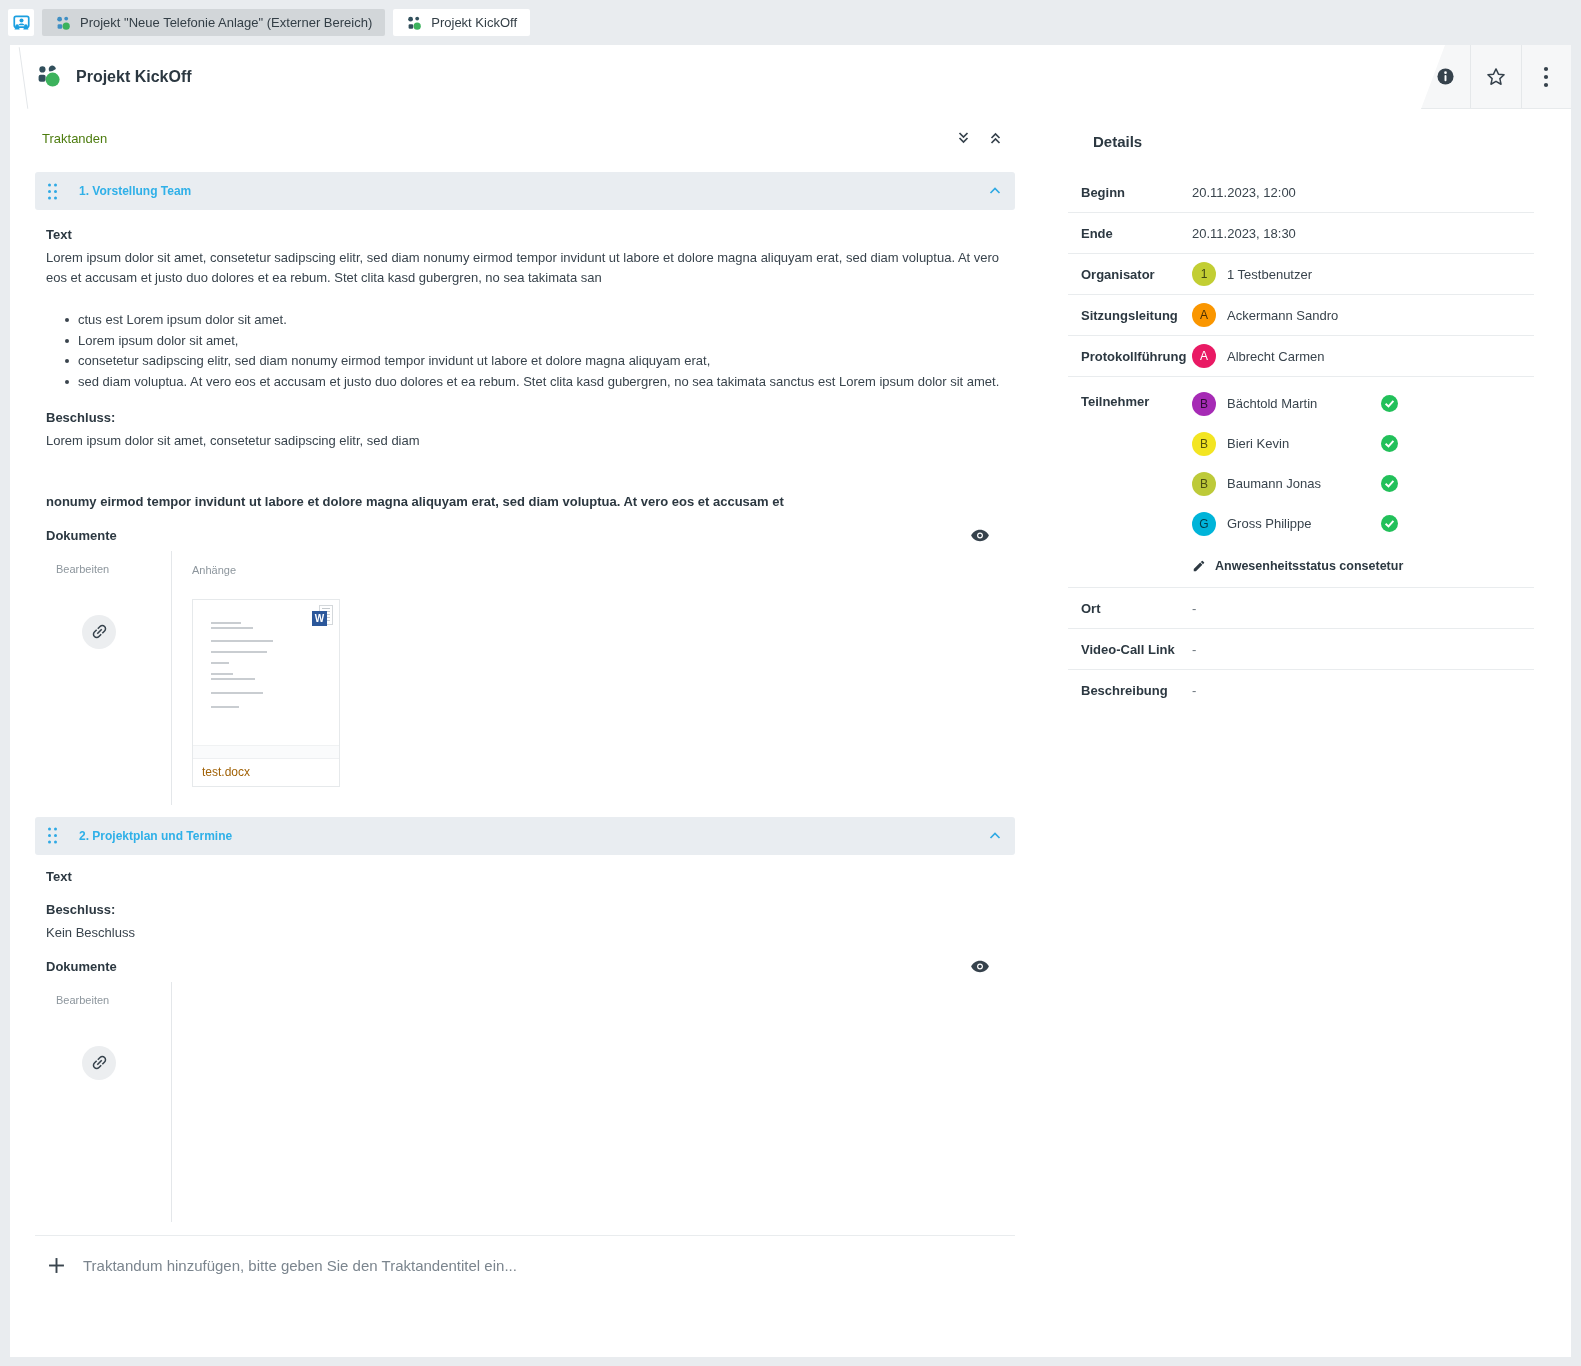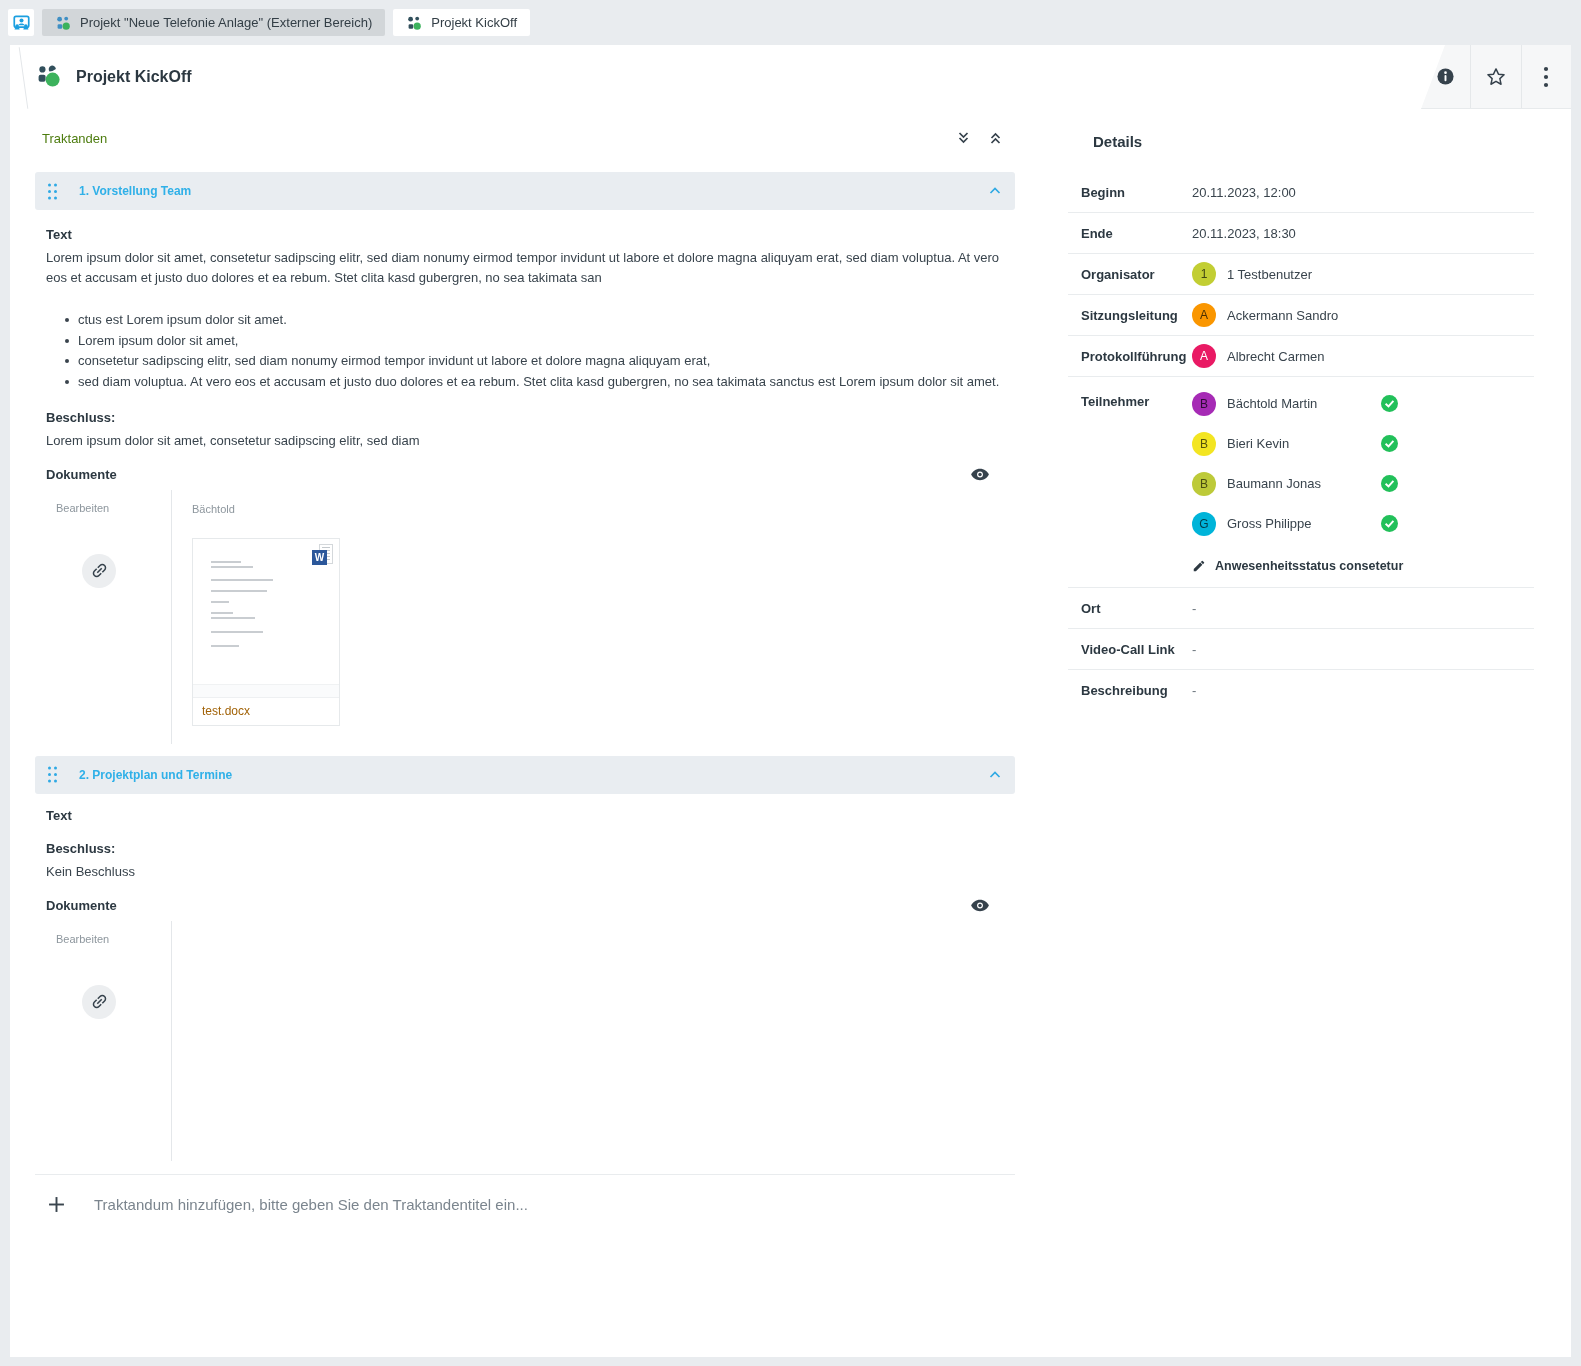--- a/index.html
+++ b/index.html
@@ -66,21 +66,21 @@
   .fake-line { position:absolute; left:18px; height:2px; background:#c9cdd1; }
   .word-icon { position:absolute; top:5px; right:6px; width:21px; height:23px; }
   .word-page { position:absolute; right:0; top:0; width:14px; height:20px; background:#fff; border:1px solid #d4d8db; }
   .word-page i { display:block; height:1px; background:#c4c9cd; margin:2px 2px 0 2px; }
   .word-sq { position:absolute; left:0; bottom:2px; width:15px; height:15px; background:#2b579a; color:#fff; font-size:10px; font-weight:bold; display:flex; align-items:center; justify-content:center; }
   .att-strip { height:13px; background:#fafbfc; border-bottom:1px solid #eef0f2; }
   .att-name { padding:6px 9px 7px 9px; font-size:12px; color:#a16207; }
 
   .empty-docs .docs-divider { min-height:240px; }
 
-  .add-row { border-top:1px solid #e9ecee; margin-top:13px; padding:21px 0 22px 13px; display:flex; align-items:center; gap:29px; }
+  .add-row { border-top:1px solid #e9ecee; margin-top:13px; padding:21px 0 22px 13px; display:flex; align-items:center; gap:18px; }
   .add-input { border:none; outline:none; font-size:15px; font-family:"Liberation Sans", sans-serif; color:#39444d; width:640px; background:transparent; }
   .add-input::placeholder { color:#7b858e; opacity:1; }
 
   
   .right-col { position:absolute; left:1058px; top:88px; width:466px; }
   .details-title { font-size:15px; font-weight:bold; color:#2c3841; margin:0 0 22px 25px; }
   .detail-row { display:flex; align-items:center; min-height:41px; border-bottom:1px solid #e9ecee; padding-left:13px; }
   .detail-row.no-border { border-bottom:none; }
   .detail-label { width:110px; flex-shrink:0; font-size:13px; font-weight:bold; color:#2c3841; }
   .detail-value { font-size:13px; color:#39444d; display:flex; align-items:center; gap:11px; padding-left:1px; }
@@ -210,20 +210,21 @@
 
         <ul class="bullets">
           <li>ctus est Lorem ipsum dolor sit amet.</li>
           <li>Lorem ipsum dolor sit amet,</li>
           <li>consetetur sadipscing elitr, sed diam nonumy eirmod tempor invidunt ut labore et dolore magna aliquyam erat,</li>
           <li>sed diam voluptua. At vero eos et accusam et justo duo dolores et ea rebum. Stet clita kasd gubergren, no sea takimata sanctus est Lorem ipsum dolor sit amet.</li>
         </ul>
 
         <div class="lbl" style="margin-top:18px;">Beschluss:</div>
         <div class="para">Lorem ipsum dolor sit amet, consetetur sadipscing elitr, sed diam</div>
+        <div class="para para-bold" style="margin-top:41px;">nonumy eirmod tempor invidunt ut labore et dolore magna aliquyam erat, sed diam voluptua. At vero eos et accusam et</div>
 
         <div class="docs-row">
           <span class="lbl" style="margin-bottom:0;">Dokumente</span>
           <button class="icon-btn">
             <svg width="18" height="13" viewBox="0 0 22 15">
               <path d="M11 0.5 C6 0.5 1.9 3.6 0.3 7.5 1.9 11.4 6 14.5 11 14.5 s9.1-3.1 10.7-7 C20.1 3.6 16 0.5 11 0.5z" fill="#36424c"></path>
               <circle cx="11" cy="7.5" r="3.6" fill="#ffffff"></circle>
               <circle cx="11" cy="7.5" r="2.1" fill="#36424c"></circle>
             </svg>
           </button>
@@ -233,21 +234,21 @@
           <div class="docs-left">
             <span class="small-lbl">Bearbeiten</span>
             <button class="link-btn">
               <svg width="19" height="19" viewBox="0 0 24 24" style="transform:rotate(-45deg);">
                 <path d="M3.9 12c0-1.7 1.4-3.1 3.1-3.1h4V7H7c-2.8 0-5 2.2-5 5s2.2 5 5 5h4v-1.9H7c-1.7 0-3.1-1.4-3.1-3.1zM8 13h8v-2H8v2zm9-6h-4v1.9h4c1.7 0 3.1 1.4 3.1 3.1s-1.4 3.1-3.1 3.1h-4V17h4c2.8 0 5-2.2 5-5s-2.2-5-5-5z" fill="#36424c"></path>
               </svg>
             </button>
           </div>
           <div class="docs-divider"></div>
           <div class="docs-right">
-            <span class="small-lbl">Bächtold</span>
+            <span class="small-lbl">Anhänge</span>
             <div class="attachment-card">
               <div class="att-preview">
                 <span class="word-icon">
                   <span class="word-page">
                       <i></i>
                       <i></i>
                       <i></i>
                       <i></i>
                       <i></i>
                     </span>

